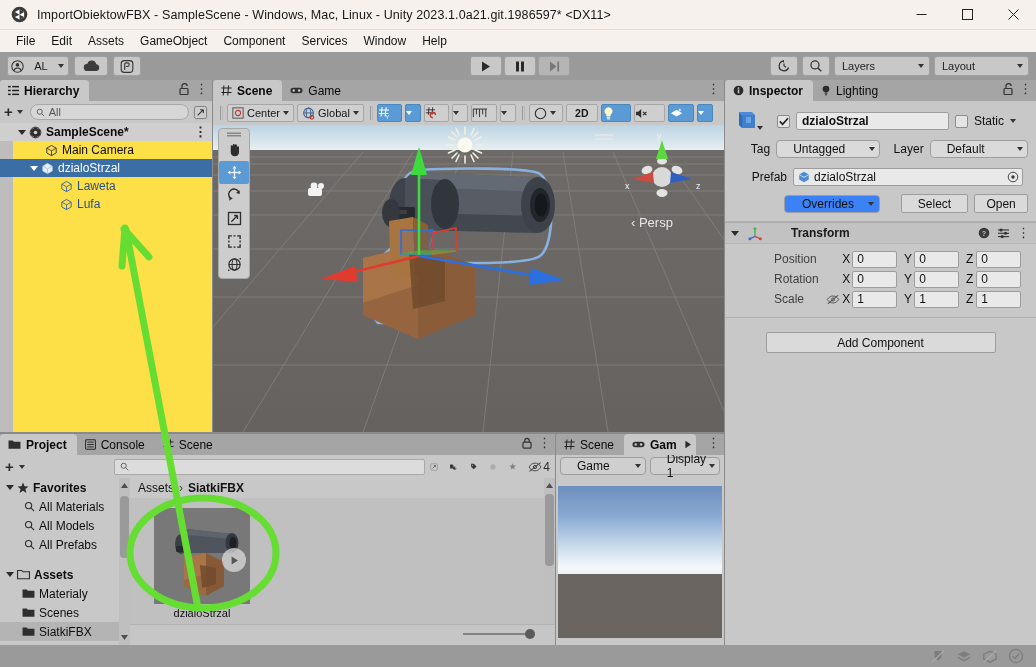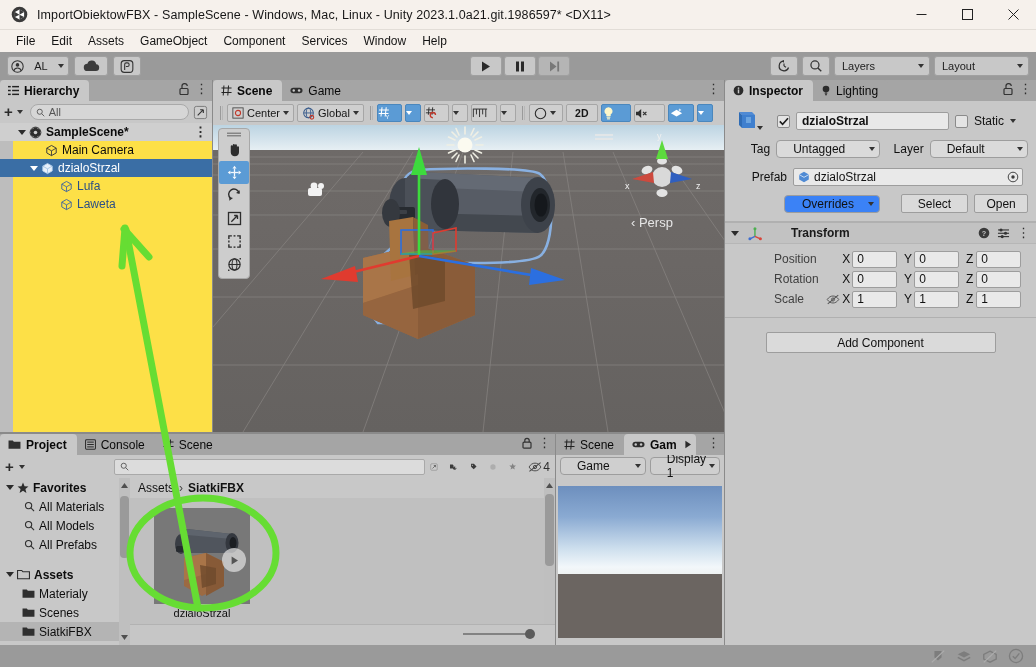--- a/index.html
+++ b/index.html
@@ -332,29 +332,29 @@
           <path d="M8 8.4 L8 14.3" fill="none" stroke="#9dbfe0" stroke-width="1"></path>
         </svg>
         <span class="h-label">dzialoStrzal</span>
       </div>
 
       <div class="h-row link" style="padding-left:60px;">
         <svg class="gobj-icon" viewBox="0 0 16 16">
           <path d="M8 1.8 L13.8 5.1 L13.8 11 L8 14.3 L2.2 11 L2.2 5.1 Z" fill="none" stroke="#46699b" stroke-width="1.2"></path>
           <path d="M2.2 5.1 L8 8.4 L13.8 5.1 M8 8.4 L8 14.3" fill="none" stroke="#46699b" stroke-width="1.1"></path>
         </svg>
-        <span class="h-label">Lufa</span>
+        <span class="h-label">Laweta</span>
       </div>
 
       <div class="h-row link" style="padding-left:60px;">
         <svg class="gobj-icon" viewBox="0 0 16 16">
           <path d="M8 1.8 L13.8 5.1 L13.8 11 L8 14.3 L2.2 11 L2.2 5.1 Z" fill="none" stroke="#46699b" stroke-width="1.2"></path>
           <path d="M2.2 5.1 L8 8.4 L13.8 5.1 M8 8.4 L8 14.3" fill="none" stroke="#46699b" stroke-width="1.1"></path>
         </svg>
-        <span class="h-label">Laweta</span>
+        <span class="h-label">Lufa</span>
       </div>
     </div>
   </div>
 
   <div class="panel" id="sceneview">
     <div class="tabrow">
       <div class="tab active">
         <svg width="11" height="11" viewBox="0 0 12 12">
           <path d="M3.2 0.5 L2.4 11.5 M8.2 0.5 L7.4 11.5 M0.5 3.4 L11.5 3.4 M0.5 8.2 L11.5 8.2" stroke="#222" stroke-width="1.1" fill="none"></path>
         </svg>

